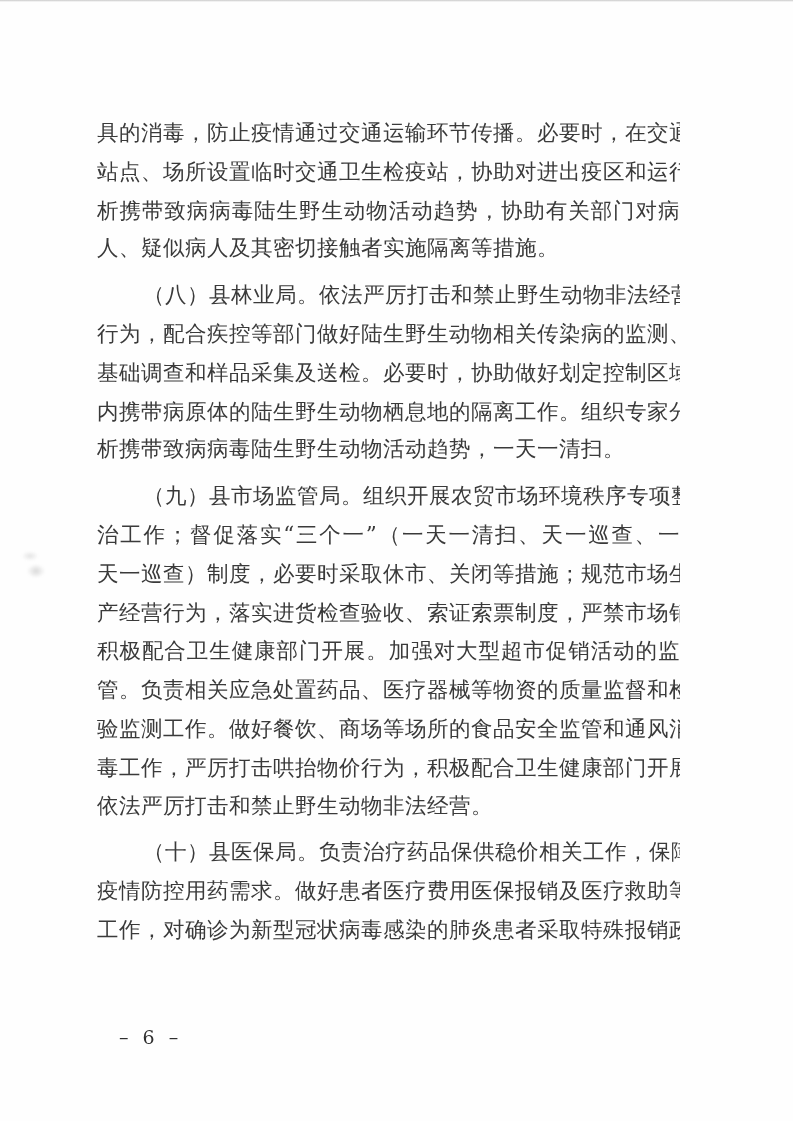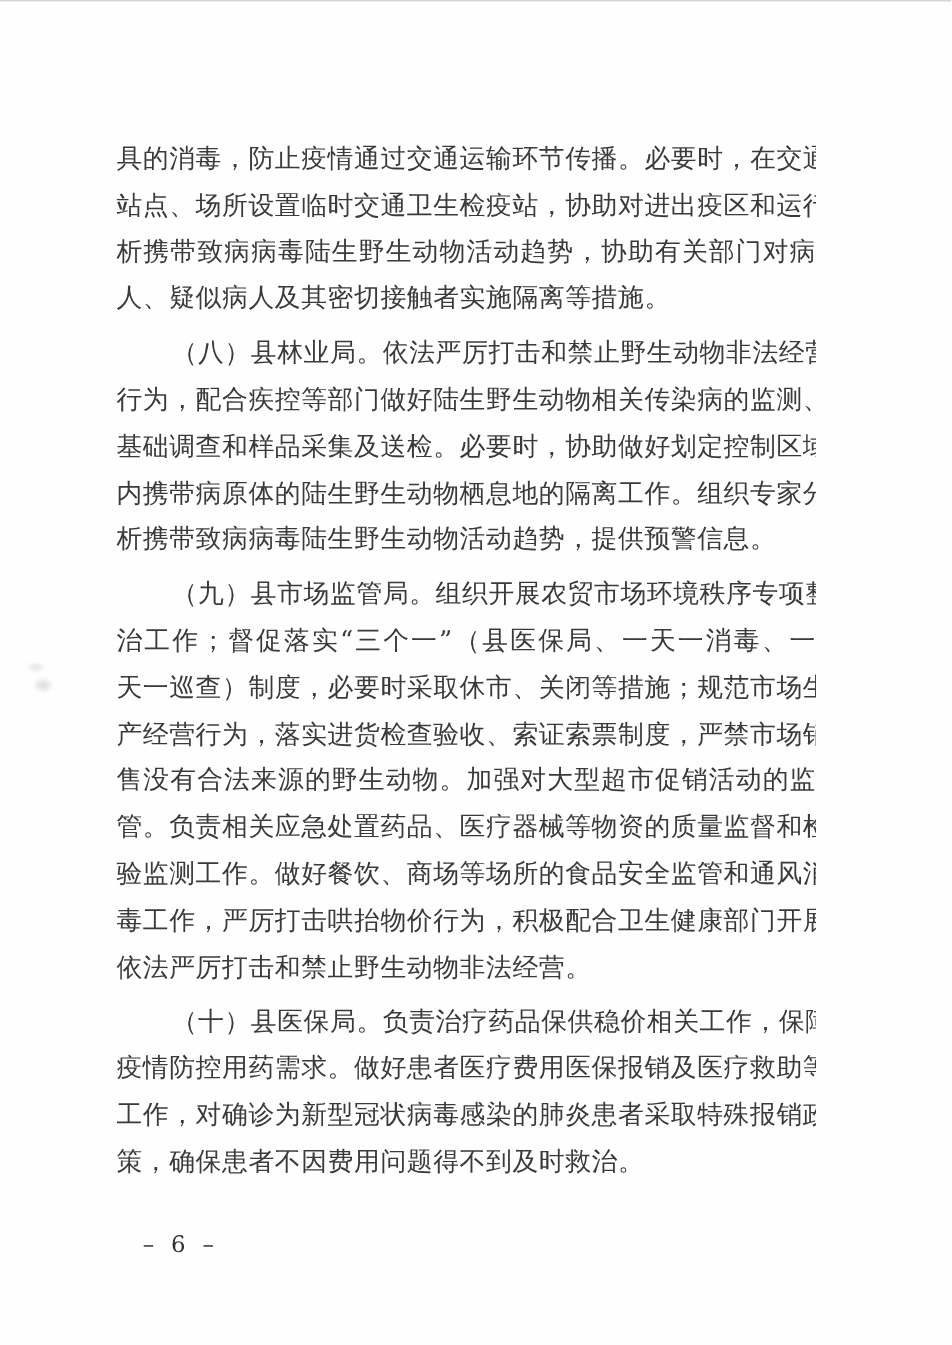--- a/index.html
+++ b/index.html
@@ -54,20 +54,21 @@
     height: 38.8px;
     overflow: hidden;
     white-space: nowrap;
     text-align: justify;
     text-align-last: justify;
   }
   .ln.first { text-indent: 46px; }
   .ln.last {
     text-align-last: left;
     white-space: normal;
+    font-family: Liberation Mono, monospace;
   }
   .page-number {
     position: absolute;
     left: 119px;
     top: 1026px;
     font-size: 19px;
     letter-spacing: 4px;
     color: #2f2f2f;
   }
 </style>
@@ -85,38 +86,37 @@
       <div class="ln">站点、场所设置临时交通卫生检疫站，协助对进出疫区和运行</div>
       <div class="ln">析携带致病病毒陆生野生动物活动趋势，协助有关部门对病</div>
       <div class="ln last">人、疑似病人及其密切接触者实施隔离等措施。</div>
     </div>
 
     <div class="para">
       <div class="ln first">（八）县林业局。依法严厉打击和禁止野生动物非法经营</div>
       <div class="ln">行为，配合疾控等部门做好陆生野生动物相关传染病的监测、</div>
       <div class="ln">基础调查和样品采集及送检。必要时，协助做好划定控制区域</div>
       <div class="ln">内携带病原体的陆生野生动物栖息地的隔离工作。组织专家分</div>
-      <div class="ln last">析携带致病病毒陆生野生动物活动趋势，提供预警信息。</div>
+      <div class="ln last">析携带致病病毒陆生野生动物活动趋势，一天一清扫。</div>
     </div>
 
     <div class="para">
       <div class="ln first">（九）县市场监管局。组织开展农贸市场环境秩序专项整</div>
-      <div class="ln">治工作；督促落实“三个一”（县医保局、一天一消毒、一</div>
+      <div class="ln">治工作；督促落实“三个一”（一天一清扫、天一巡查、一</div>
       <div class="ln">天一巡查）制度，必要时采取休市、关闭等措施；规范市场生</div>
       <div class="ln">产经营行为，落实进货检查验收、索证索票制度，严禁市场销</div>
-      <div class="ln">售没有合法来源的野生动物。加强对大型超市促销活动的监</div>
+      <div class="ln">积极配合卫生健康部门开展。加强对大型超市促销活动的监</div>
       <div class="ln">管。负责相关应急处置药品、医疗器械等物资的质量监督和检</div>
       <div class="ln">验监测工作。做好餐饮、商场等场所的食品安全监管和通风消</div>
       <div class="ln">毒工作，严厉打击哄抬物价行为，积极配合卫生健康部门开展</div>
       <div class="ln last">依法严厉打击和禁止野生动物非法经营。</div>
     </div>
 
     <div class="para">
       <div class="ln first">（十）县医保局。负责治疗药品保供稳价相关工作，保障</div>
       <div class="ln">疫情防控用药需求。做好患者医疗费用医保报销及医疗救助等</div>
       <div class="ln">工作，对确诊为新型冠状病毒感染的肺炎患者采取特殊报销政</div>
-      <div class="ln last">策，确保患者不因费用问题得不到及时救治。</div>
     </div>
 
   </div>
 
   <div class="page-number">– 6 –</div>
 </div>
 
 </body></html>

